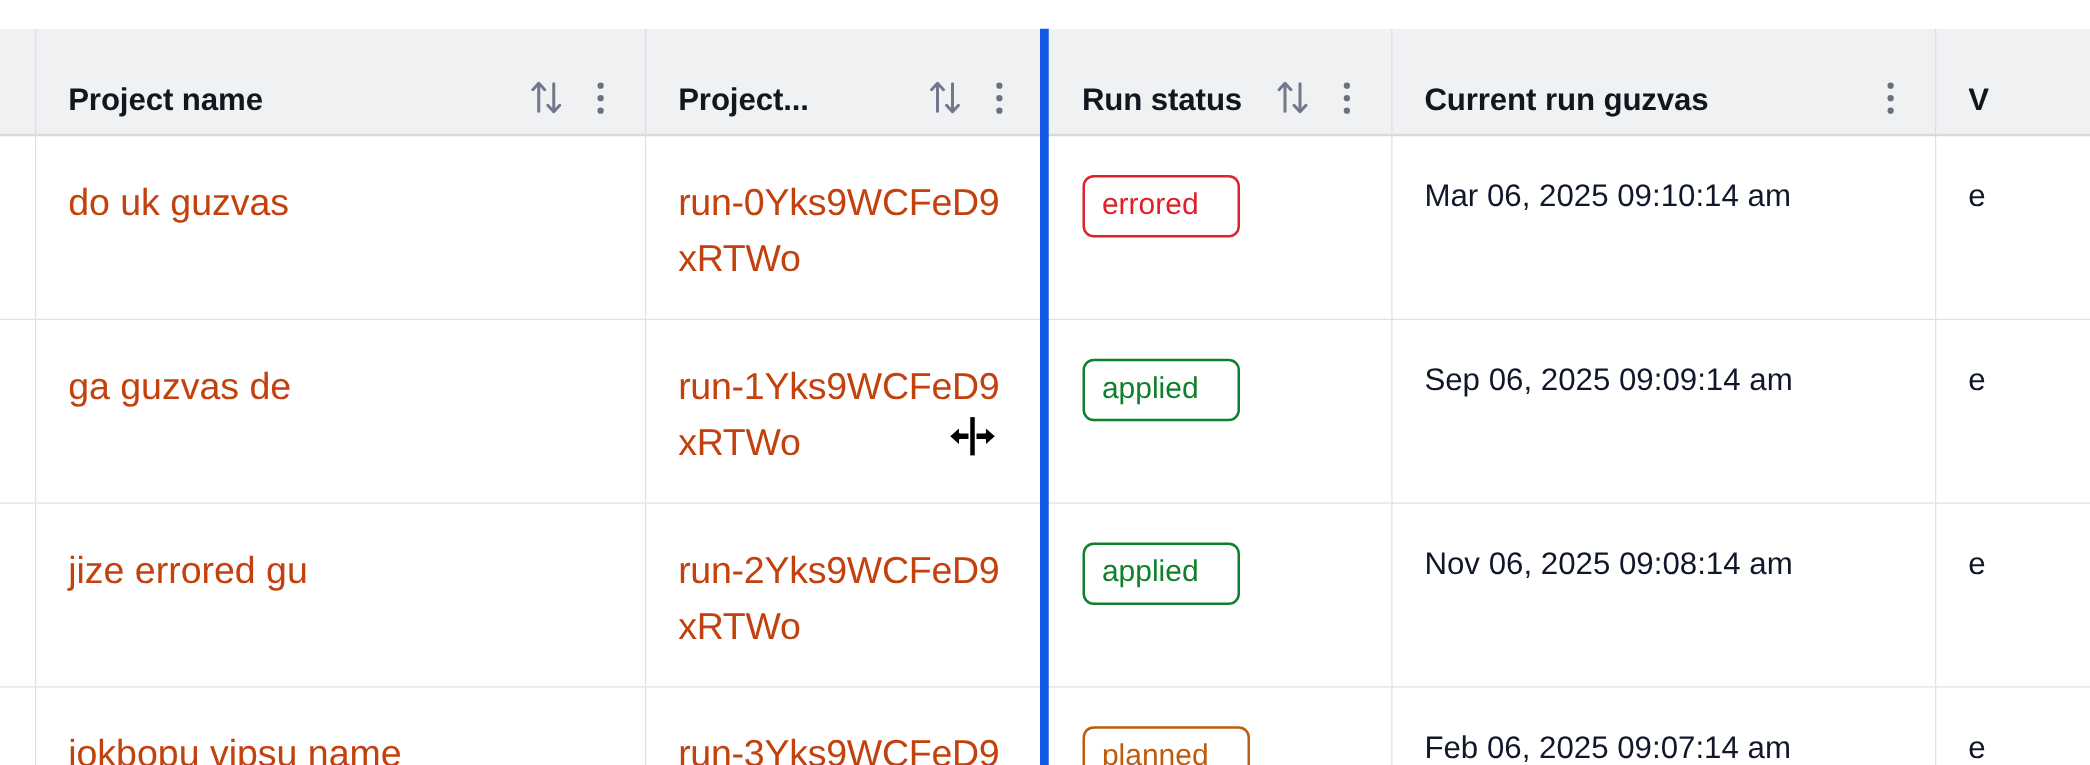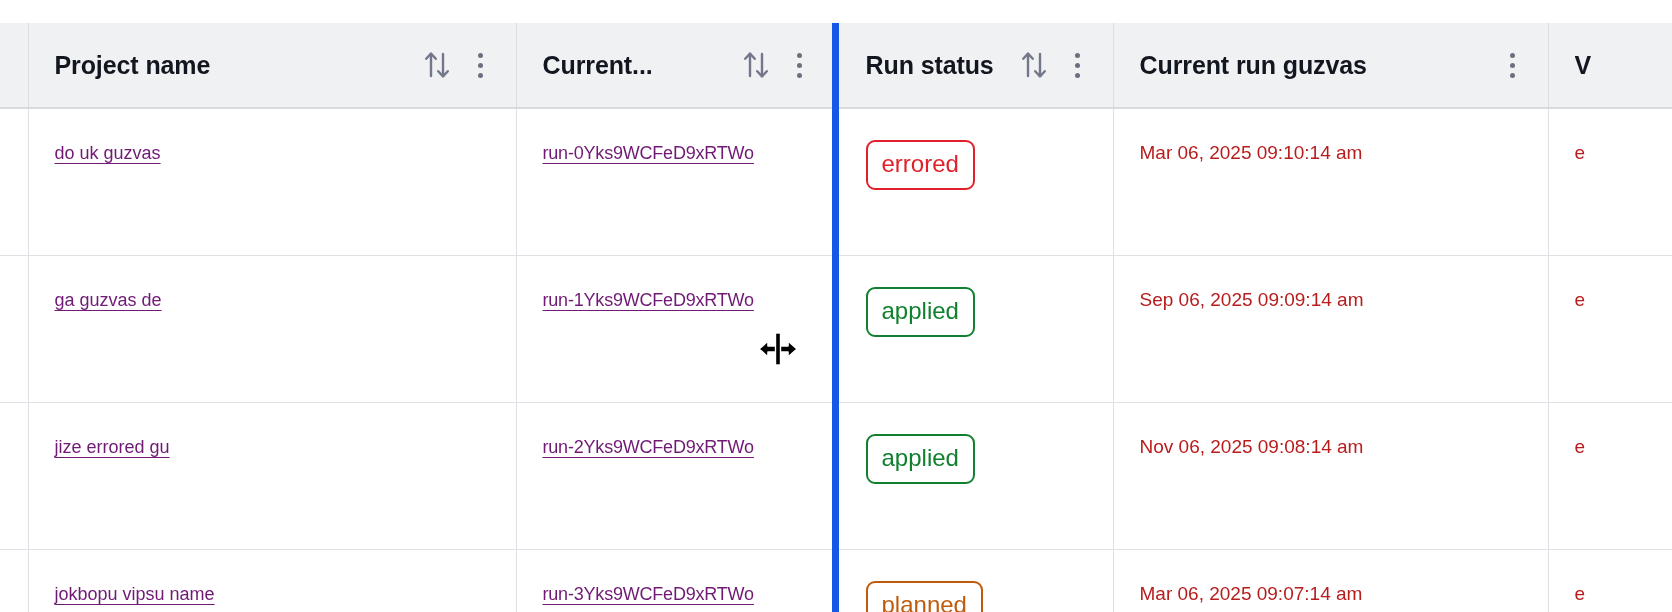--- a/index.html
+++ b/index.html
@@ -58,21 +58,21 @@
     margin: 0;
     vertical-align: middle;
     box-sizing: border-box;
   }
   thead th.th-select {
     border-right: 1px solid #dcdee2;
   }
 
   .th-inner {
     display: flex;
-    align-items: center;
+    align-items: flex-end;
     height: 60px;
     padding: 0 22px 0 26px;
     box-sizing: border-box;
     gap: 0;
   }
 
   .th-label {
     font-size: 25px;
     font-weight: 700;
     color: #12161f;
@@ -122,44 +122,43 @@
   }
   tbody td.td-select {
     padding: 0;
     border-right: 1px solid #dfe1e6;
   }
   tbody tr td {
     padding-top: 31px;
   }
 
   .cell-link {
-    font-size: 18px;
-    color: #701a75;
-    text-decoration: underline;
+    font-size: 30px;
+    color: #c2410c;
     text-underline-offset: 4px;
     line-height: 1.5;
     word-break: break-all;
     cursor: pointer;
     display: inline;
   }
   .cell-link.run-id { letter-spacing: -0.2px; }
 
   .cell-text {
-    font-size: 19px;
-    color: #b91c1c;
+    font-size: 25px;
+    color: #0f172a;
     line-height: 1.4;
     white-space: nowrap;
   }
 
   
   .badge {
     display: inline-block;
     font-size: 24px;
     line-height: 1;
-    padding: 10px 14px 12px 14px;
+    padding: 10px 31px 12px 14px;
     border-radius: 9px;
     border: 2px solid currentColor;
     white-space: nowrap;
   }
 
   
   .resize-line {
     position: absolute;
     top: 23px;
     width: 7px;
@@ -217,21 +216,21 @@
               <span class="menu-icon">
                 <i></i>
                   <i></i>
                   <i></i>
               </span>
             </div>
           </th>
 
           <th>
             <div class="th-inner">
-              <span class="th-label">Current...</span>
+              <span class="th-label">Project...</span>
               <span class="th-spacer"></span>
               <span class="sort-icon">
                 <svg viewBox="0 0 30 34" width="30" height="34" aria-hidden="true">
                   <g stroke="#73778a" stroke-width="2.4" fill="none" stroke-linecap="round" stroke-linejoin="round">
                     <path d="M9 28 L9 6"></path>
                       <path d="M4.2 10.8 L9 5.6 L13.8 10.8"></path>
                     <path d="M21 6 L21 28"></path>
                       <path d="M16.2 23.2 L21 28.4 L25.8 23.2"></path>
                   </g>
                 </svg>
@@ -351,21 +350,21 @@
           <td>
             <span class="cell-link">jokbopu vipsu name</span>
           </td>
           <td>
             <span class="cell-link run-id">run-3Yks9WCFeD9xRTWo</span>
           </td>
           <td style="padding-left:30px;">
             <span class="badge" style="color: rgb(191, 91, 11);">planned</span>
           </td>
           <td>
-            <span class="cell-text">Mar 06, 2025 09:07:14 am</span>
+            <span class="cell-text">Feb 06, 2025 09:07:14 am</span>
           </td>
           <td>
             <span class="cell-text">e</span>
           </td>
         </tr>
 
       </tbody>
     </table>
   </div>
 

